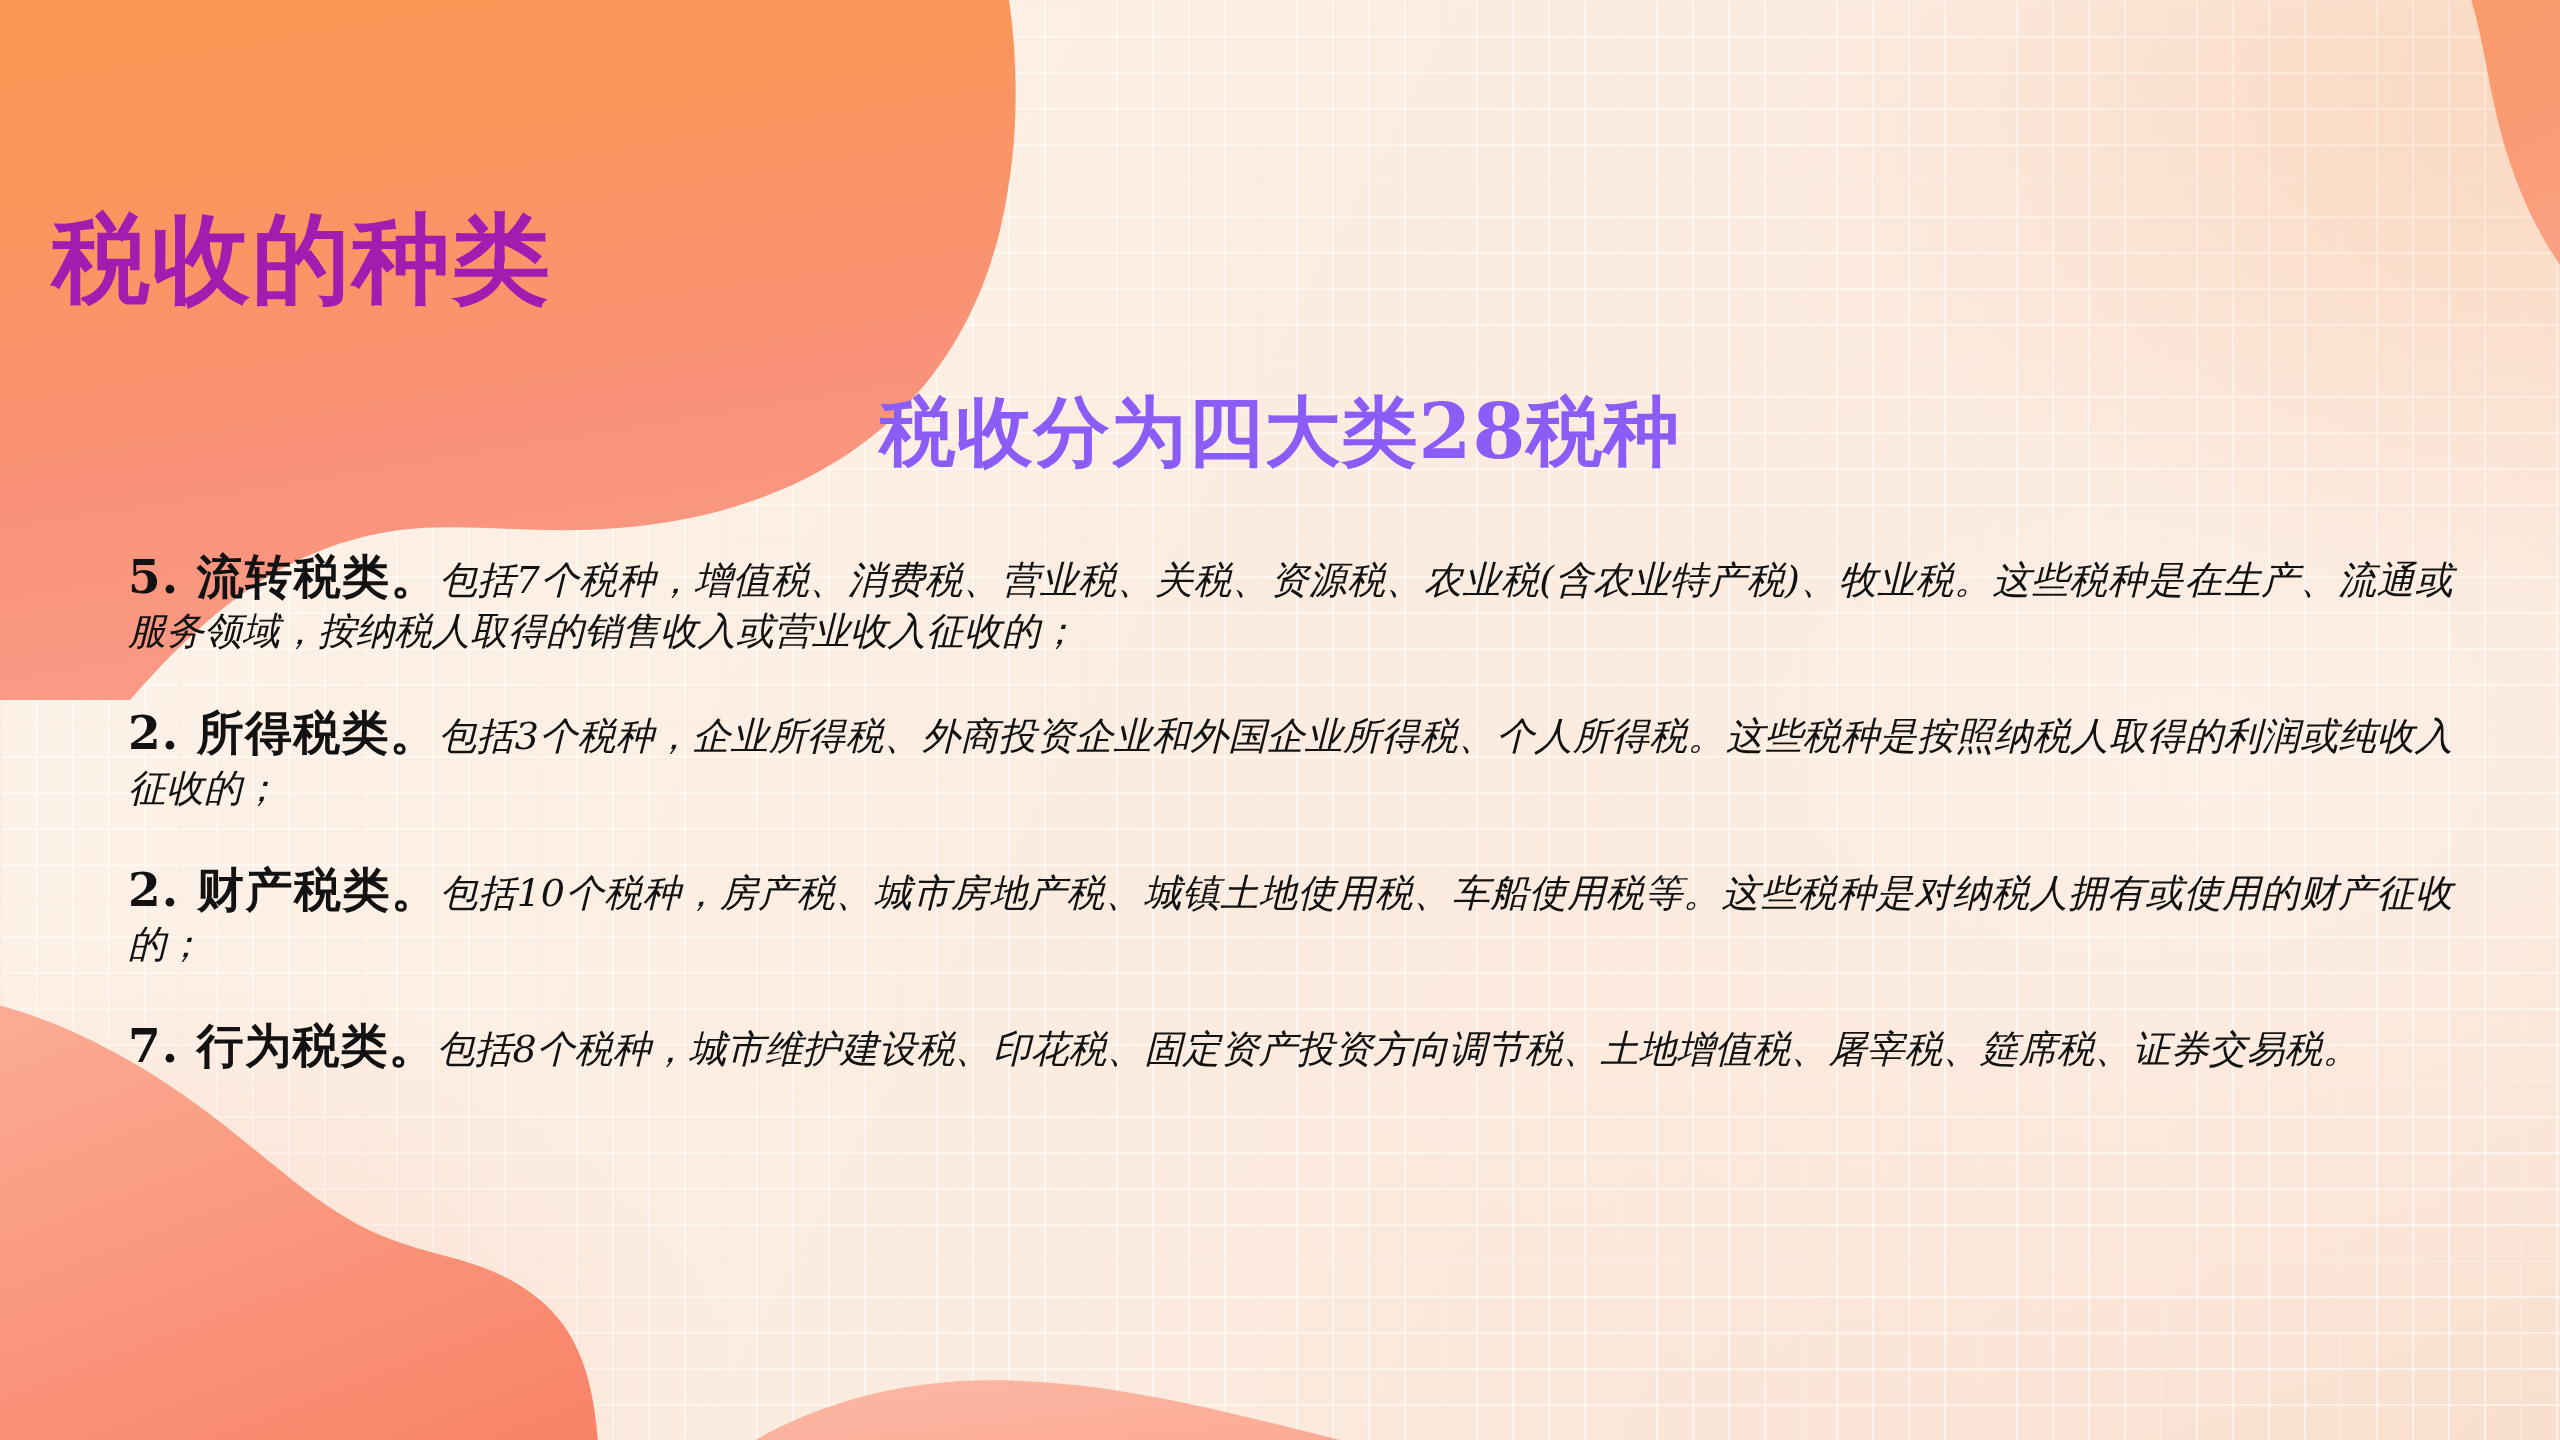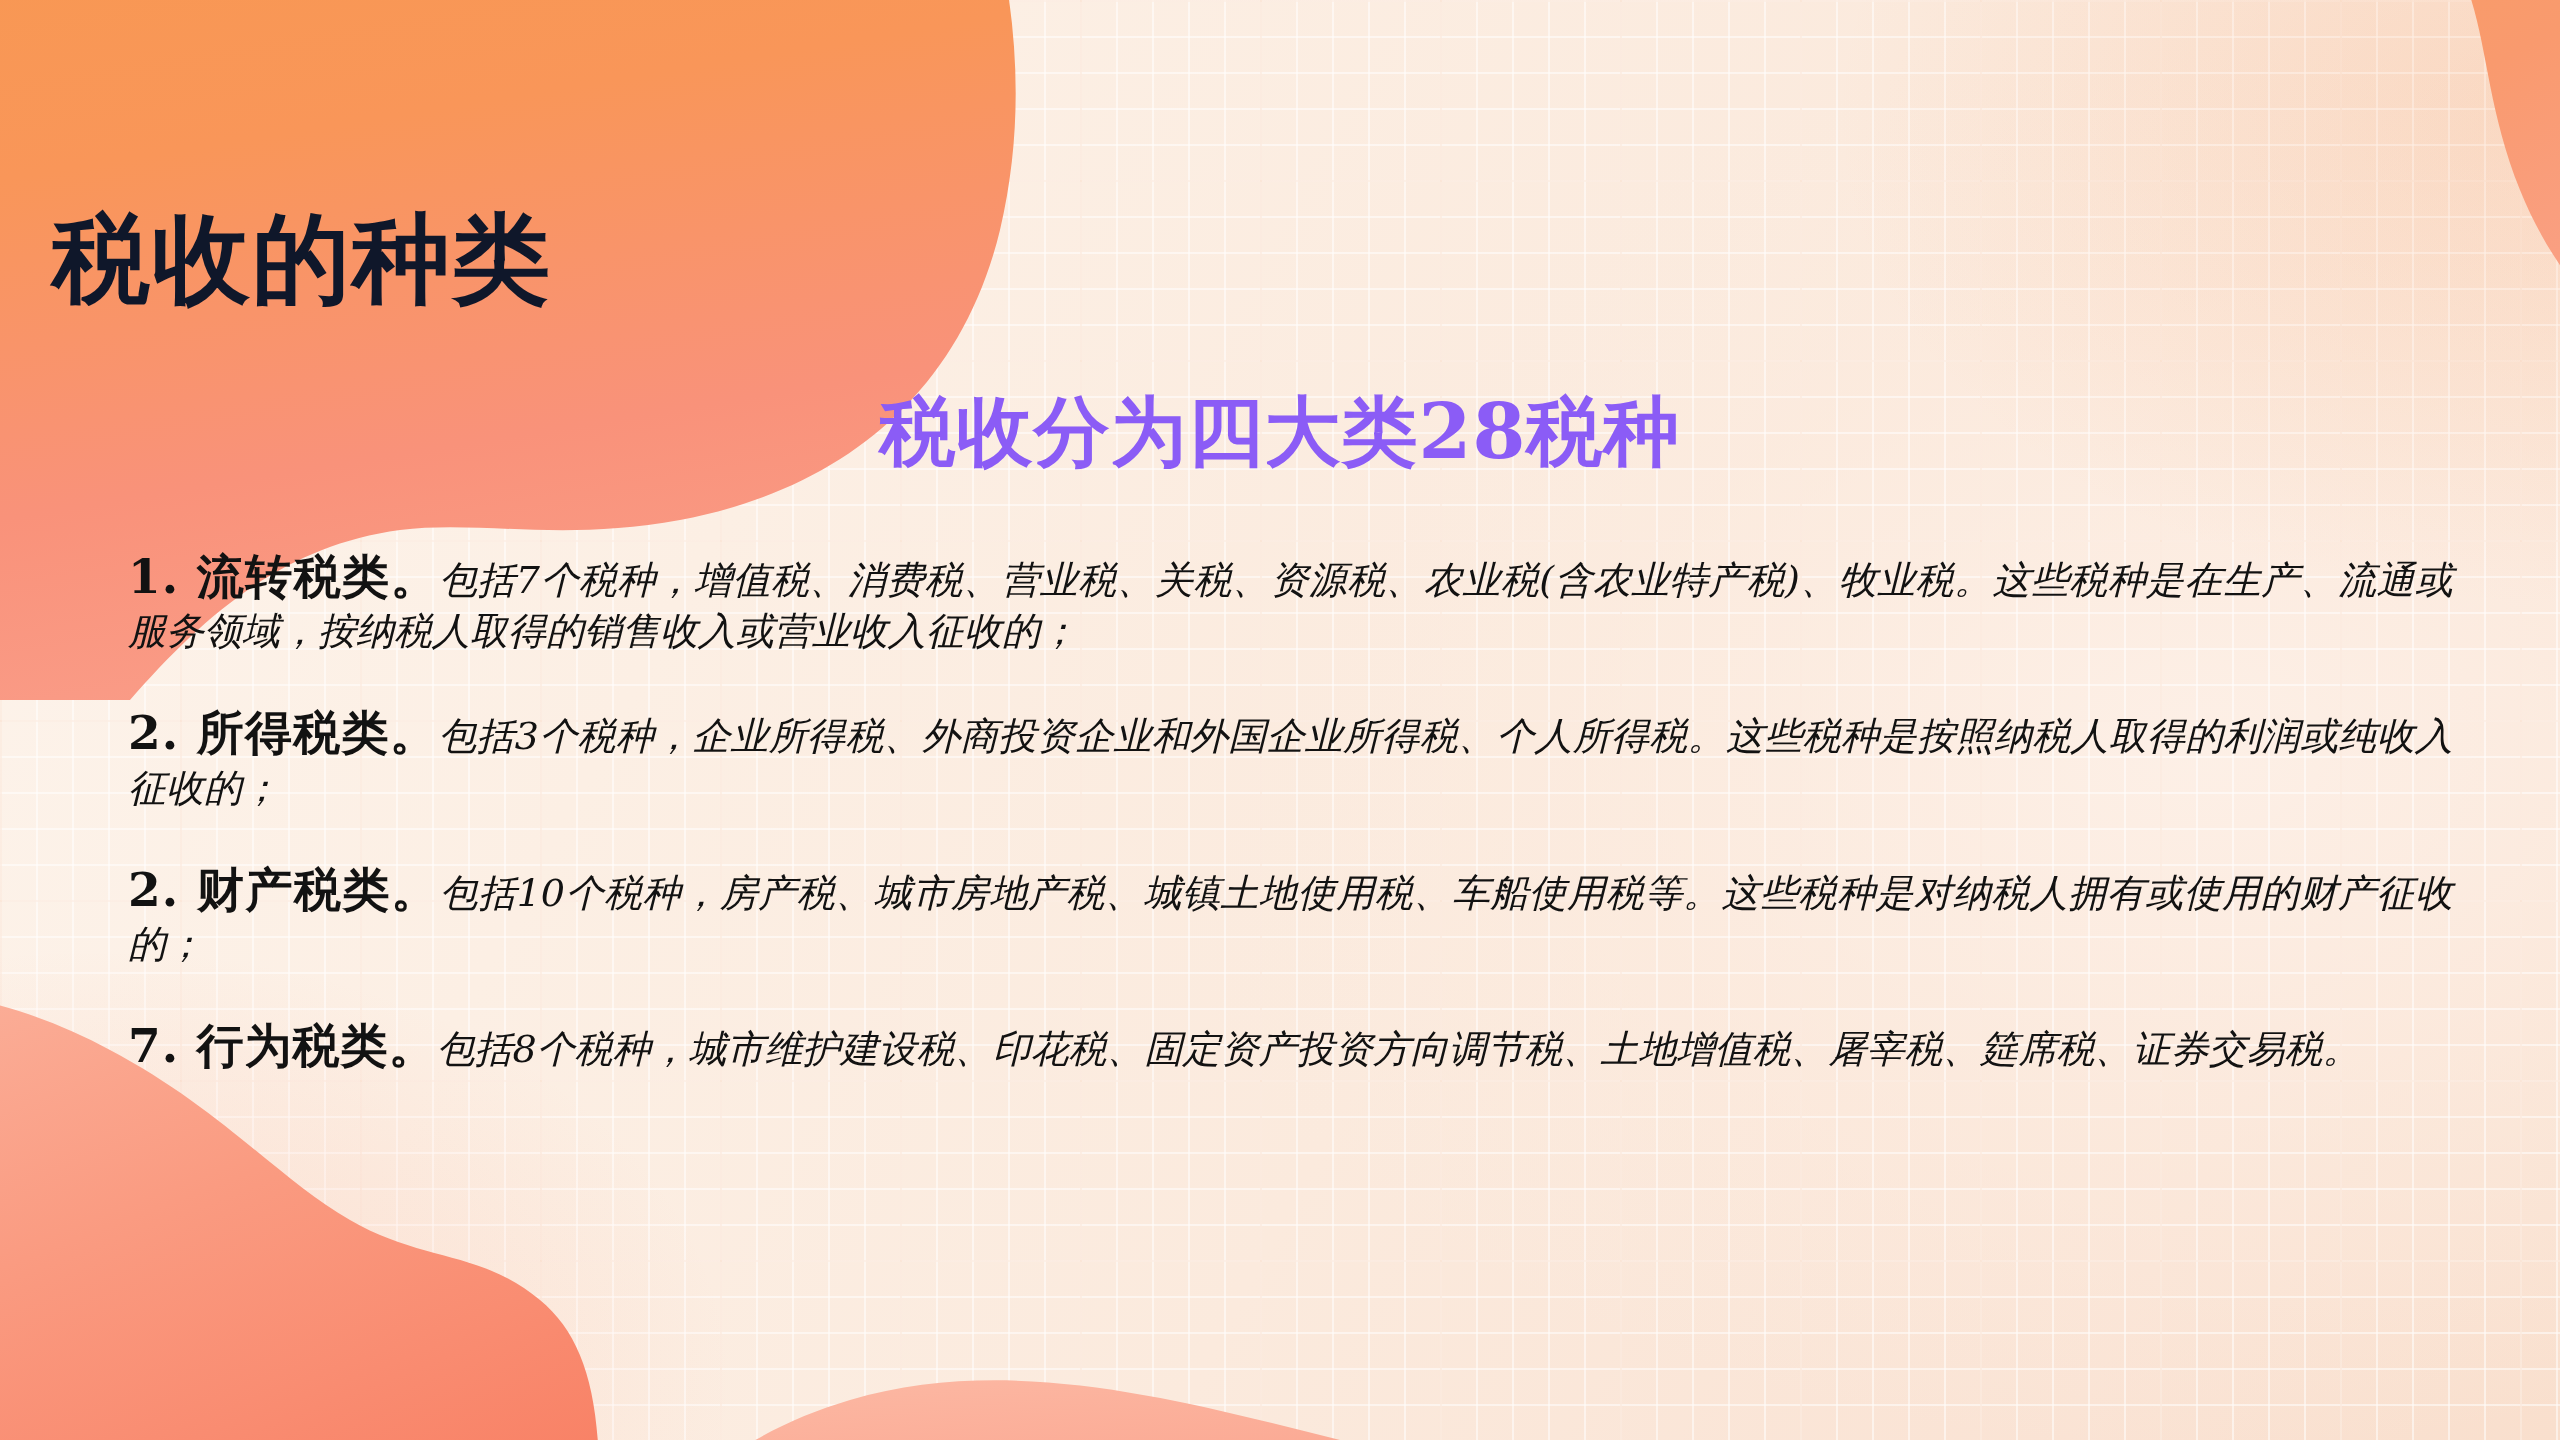--- a/index.html
+++ b/index.html
@@ -62,21 +62,21 @@
     position: absolute;
     inset: 0;
   }
 
   #title {
     position: absolute;
     left: 52px;
     top: 142px;
     font-size: 98px;
     line-height: 1.05;
-    color: #0f172a;
+    color: #a21caf;
     letter-spacing: 2px;
     white-space: nowrap;
     font-family: "DejaVu Serif", "Liberation Serif", serif;
   }
 
   #subtitle {
     position: absolute;
     left: 0;
     right: 0;
     top: 325px;
@@ -229,21 +229,21 @@
 
   <div id="content">
 
     <h1 id="title">税收的种类</h1>
 
     <h2 id="subtitle">税收分为四大类28税种</h2>
 
     <div id="body">
 
       <p class="para">
-        <span class="para-head">1. 流转税类。</span><span class="para-text">包括7个税种，增值税、消费税、营业税、关税、资源税、农业税(含农业特产税)、牧业税。这些税种是在生产、流通或服务领域，按纳税人取得的销售收入或营业收入征收的；</span>
+        <span class="para-head">5. 流转税类。</span><span class="para-text">包括7个税种，增值税、消费税、营业税、关税、资源税、农业税(含农业特产税)、牧业税。这些税种是在生产、流通或服务领域，按纳税人取得的销售收入或营业收入征收的；</span>
       </p>
 
       <p class="para">
         <span class="para-head">2. 所得税类。</span><span class="para-text">包括3个税种，企业所得税、外商投资企业和外国企业所得税、个人所得税。这些税种是按照纳税人取得的利润或纯收入征收的；</span>
       </p>
 
       <p class="para">
         <span class="para-head">2. 财产税类。</span><span class="para-text">包括10个税种，房产税、城市房地产税、城镇土地使用税、车船使用税等。这些税种是对纳税人拥有或使用的财产征收的；</span>
       </p>
 

